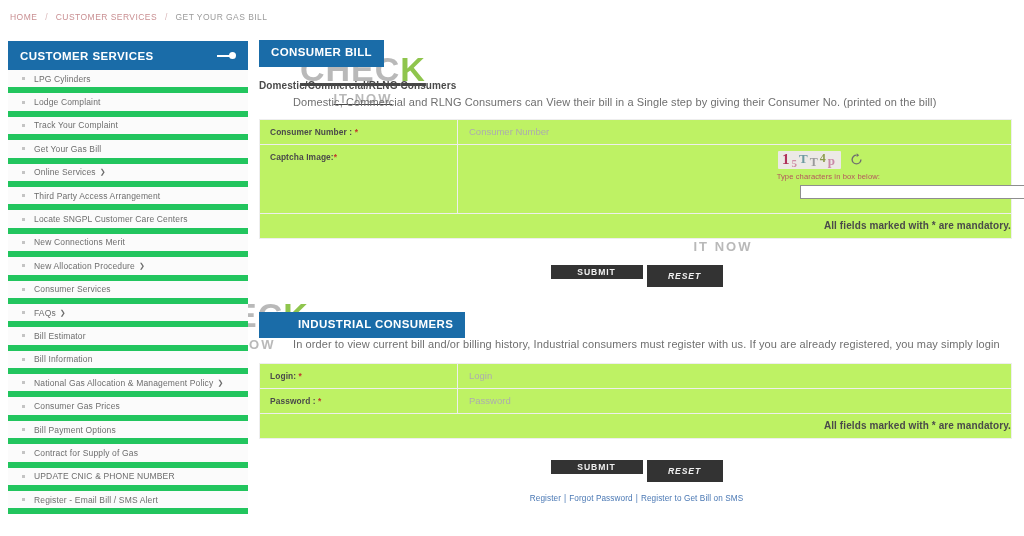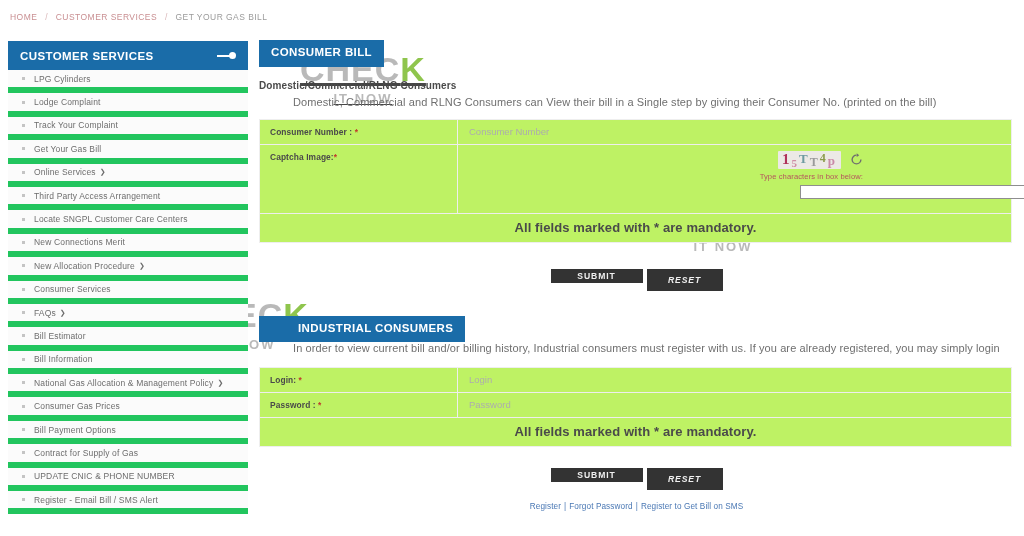--- a/index.html
+++ b/index.html
@@ -226,43 +226,43 @@
   }
   .refresh-icon {
     margin-left: 9px;
     width: 13px;
     height: 13px;
     position: relative;
   }
   .refresh-icon svg { display: block; }
   .captcha-hint {
     position: absolute;
-    right: 148px;
+    right: 131px;
     top: 27px;
     font-size: 7.6px;
     color: #b5555c;
     letter-spacing: .1px;
   }
   .captcha-input {
     position: absolute;
     left: 342px;
     top: 40px;
     width: 261px;
     height: 14px;
     border: 1px solid #8e8e8e;
     background: #ffffff;
     outline: none;
     box-sizing: border-box;
     font-family: "Liberation Sans", sans-serif;
     font-size: 9px;
     padding: 0 3px;
   }
   .mandatory-row td {
-    text-align: center;
-    font-size: 13px;
+    text-align: right;
+    font-size: 10px;
     font-weight: bold;
     color: #4a4a4a;
     padding: 6px 0 7px 0 !important;
     letter-spacing: .1px;
   }
 
   
   .btn-row {
     display: flex;
     justify-content: center;

